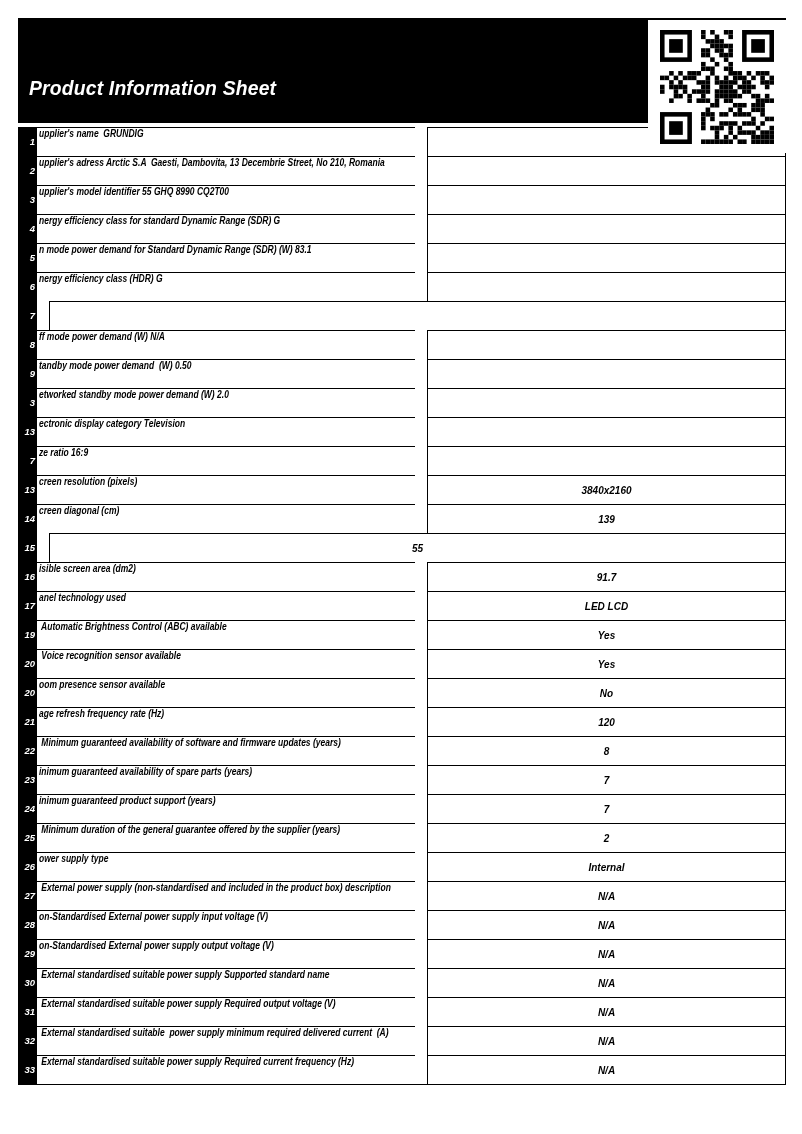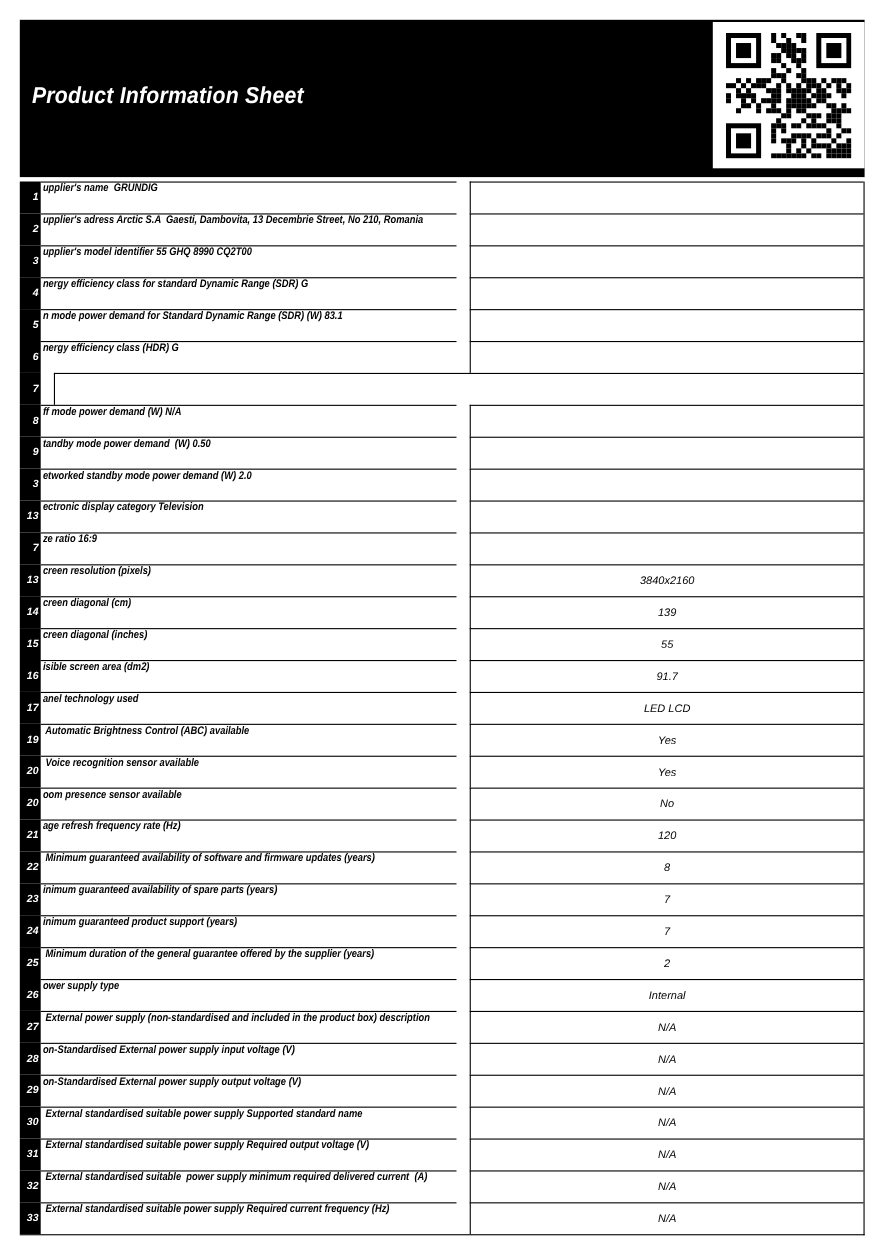--- a/index.html
+++ b/index.html
@@ -4,21 +4,21 @@
 <style>
   html,body{margin:0;padding:0;background:#ffffff;}
   body{
     width:802px;height:1134px;position:relative;
     font-family:"Liberation Sans", sans-serif;
     -webkit-font-smoothing:antialiased;
   }
   .sheet{position:absolute;left:18px;top:18px;width:768px;}
 
   
-  .header{position:relative;height:143px;background:#000;}
+  .header{position:relative;height:105px;background:#000;}
   .title{
     position:absolute;left:11px;top:58px;
     color:#fff;font-weight:bold;font-style:italic;font-size:21px;
     transform:scaleX(.92);transform-origin:0 50%;white-space:pre;
     letter-spacing:.2px;
   }
   .qr-box{
     position:absolute;right:0;top:2px;width:138px;height:133px;
     background:#fff;display:flex;align-items:center;justify-content:center;
   }
@@ -42,21 +42,21 @@
   .row:last-child .label, .row:last-child .value{border-bottom:0;}
   .label .condense{
     font-size:10px;font-weight:bold;font-style:italic;color:#000;
     white-space:pre;transform:scaleX(.85);transform-origin:0 50%;
     display:inline-block;
   }
   .value{
     flex:1;box-sizing:border-box;
     border-top:1px solid #000;border-left:1px solid #000;
     display:flex;align-items:center;justify-content:center;
-    font-size:10px;font-weight:normal;font-style:italic;color:#000;
+    font-size:10px;font-weight:bold;font-style:italic;color:#000;
     white-space:pre;
     margin-left:12px;
   }
 </style>
 </head>
 <body>
 
 <div class="sheet">
 
   <div class="header">
@@ -394,23 +394,20 @@
   <div class="row">
     <div class="num">14</div>
     <div class="label">
       <span class="condense">creen diagonal (cm)</span>
     </div>
     <div class="value">139</div>
   </div>
 
   <div class="row">
     <div class="num">15</div>
-    <div class="label">
-      <span class="condense">creen diagonal (inches)</span>
-    </div>
     <div class="value">55</div>
   </div>
 
   <div class="row">
     <div class="num">16</div>
     <div class="label">
       <span class="condense">isible screen area (dm2)</span>
     </div>
     <div class="value">91.7</div>
   </div>

